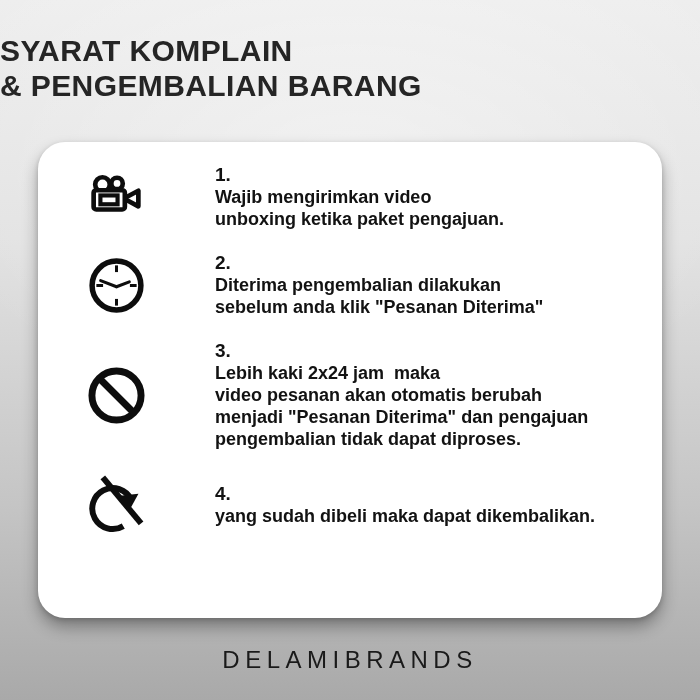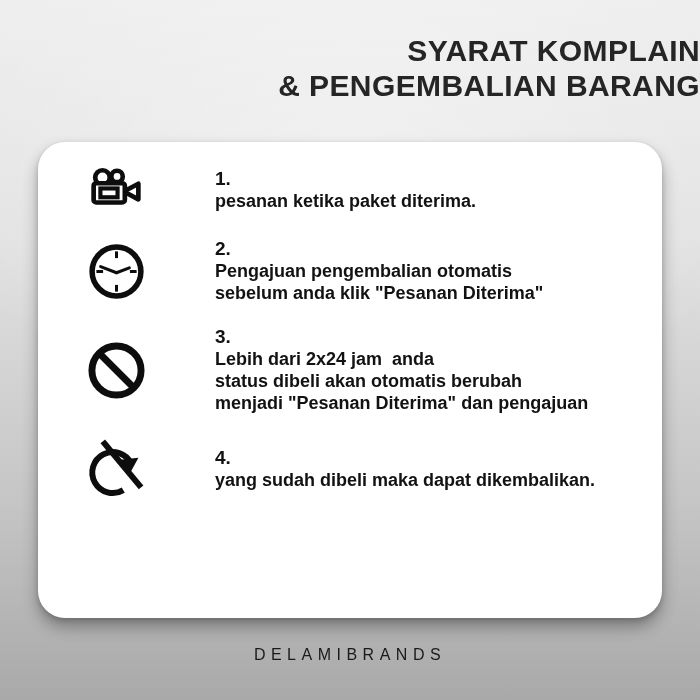--- a/index.html
+++ b/index.html
@@ -13,21 +13,21 @@
   .poster {
     position: relative;
     width: 700px;
     height: 700px;
     background:
       radial-gradient(ellipse 90% 55% at 50% 22%, rgba(255,255,255,0.40), rgba(255,255,255,0) 70%),
       linear-gradient(180deg, #eeeeee 0%, #e2e2e2 34%, #c5c5c5 72%, #a9a9a9 100%);
   }
   .title {
     padding-top: 33px;
-    text-align: right;
+    text-align: left;
     font-size: 30px;
     font-weight: 800;
     line-height: 35px;
     letter-spacing: 0.4px;
     color: #252525;
   }
   .card {
     position: absolute;
     left: 38px;
     top: 142px;
@@ -65,21 +65,21 @@
     font-weight: 800;
     line-height: 22px;
   }
   .line { white-space: pre; }
   .footer {
     position: absolute;
     top: 646px;
     left: 0;
     width: 700px;
     text-align: center;
-    font-size: 16px;
+    font-size: 24px;
     font-weight: 400;
     letter-spacing: 5.5px;
     color: #1a1a1a;
   }
 </style>
 </head>
 <body>
 
 <div class="poster">
 
@@ -95,21 +95,22 @@
         <svg width="58" height="52" viewBox="0 0 110 100" aria-hidden="true">
           <circle cx="29" cy="26" r="14" fill="#ffffff" stroke="#0d0d0d" stroke-width="9"></circle>
           <circle cx="57" cy="24" r="11" fill="#ffffff" stroke="#0d0d0d" stroke-width="9"></circle>
           <polygon points="70,53 98,38 98,68" fill="#ffffff" stroke="#0d0d0d" stroke-width="9" stroke-linejoin="round"></polygon>
           <rect x="12" y="37" width="60" height="37" rx="5" fill="#ffffff" stroke="#0d0d0d" stroke-width="9"></rect>
           <rect x="25" y="47" width="33" height="17" fill="#ffffff" stroke="#0d0d0d" stroke-width="8"></rect>
         </svg>
       </div>
       <div class="text-cell">
         <div class="num">1.</div>
-        <div class="line">pesanan ketika paket diterima.</div>
+        <div class="line">Wajib mengirimkan video</div>
+        <div class="line">unboxing ketika paket pengajuan.</div>
       </div>
     </div>
 
     <div class="row">
       <div class="icon-cell">
         <svg width="61" height="61" viewBox="0 0 100 100" aria-hidden="true">
           <circle cx="50" cy="50" r="40" fill="#ffffff" stroke="#0d0d0d" stroke-width="9"></circle>
           <g stroke="#0d0d0d" stroke-width="5">
             <line x1="50" y1="17" x2="50" y2="28"></line>
             <line x1="50" y1="72" x2="50" y2="83"></line>
@@ -117,37 +118,38 @@
             <line x1="72" y1="50" x2="83" y2="50"></line>
           </g>
           <g stroke="#0d0d0d" stroke-width="5" stroke-linecap="round">
             <line x1="50" y1="52" x2="24" y2="42"></line>
             <line x1="50" y1="52" x2="71" y2="44"></line>
           </g>
         </svg>
       </div>
       <div class="text-cell">
         <div class="num">2.</div>
-        <div class="line">Pengajuan pengembalian otomatis</div>
+        <div class="line">Diterima pengembalian dilakukan</div>
         <div class="line">sebelum anda klik "Pesanan Diterima"</div>
       </div>
     </div>
 
     <div class="row">
       <div class="icon-cell">
         <svg width="63" height="63" viewBox="0 0 100 100" aria-hidden="true">
           <circle cx="50" cy="50" r="39" fill="none" stroke="#0d0d0d" stroke-width="11"></circle>
           <line x1="25" y1="25" x2="75" y2="75" stroke="#0d0d0d" stroke-width="11"></line>
         </svg>
       </div>
       <div class="text-cell">
         <div class="num">3.</div>
-        <div class="line">Lebih dari 2x24 jam  anda</div>
-        <div class="line">status dibeli akan otomatis berubah</div>
+        <div class="line">Lebih kaki 2x24 jam  maka</div>
+        <div class="line">video pesanan akan otomatis berubah</div>
         <div class="line">menjadi "Pesanan Diterima" dan pengajuan</div>
+        <div class="line">pengembalian tidak dapat diproses.</div>
       </div>
     </div>
 
     <div class="row">
       <div class="icon-cell">
         <svg width="68" height="66" viewBox="0 0 100 100" aria-hidden="true">
           <path d="M 61,82 A 31,31 0 1 1 73,42" fill="none" stroke="#0d0d0d" stroke-width="9"></path>
           <polygon points="72,55 56,36 84,33" fill="#0d0d0d"></polygon>
           <line x1="30" y1="8" x2="88" y2="78" stroke="#0d0d0d" stroke-width="9"></line>
         </svg>

